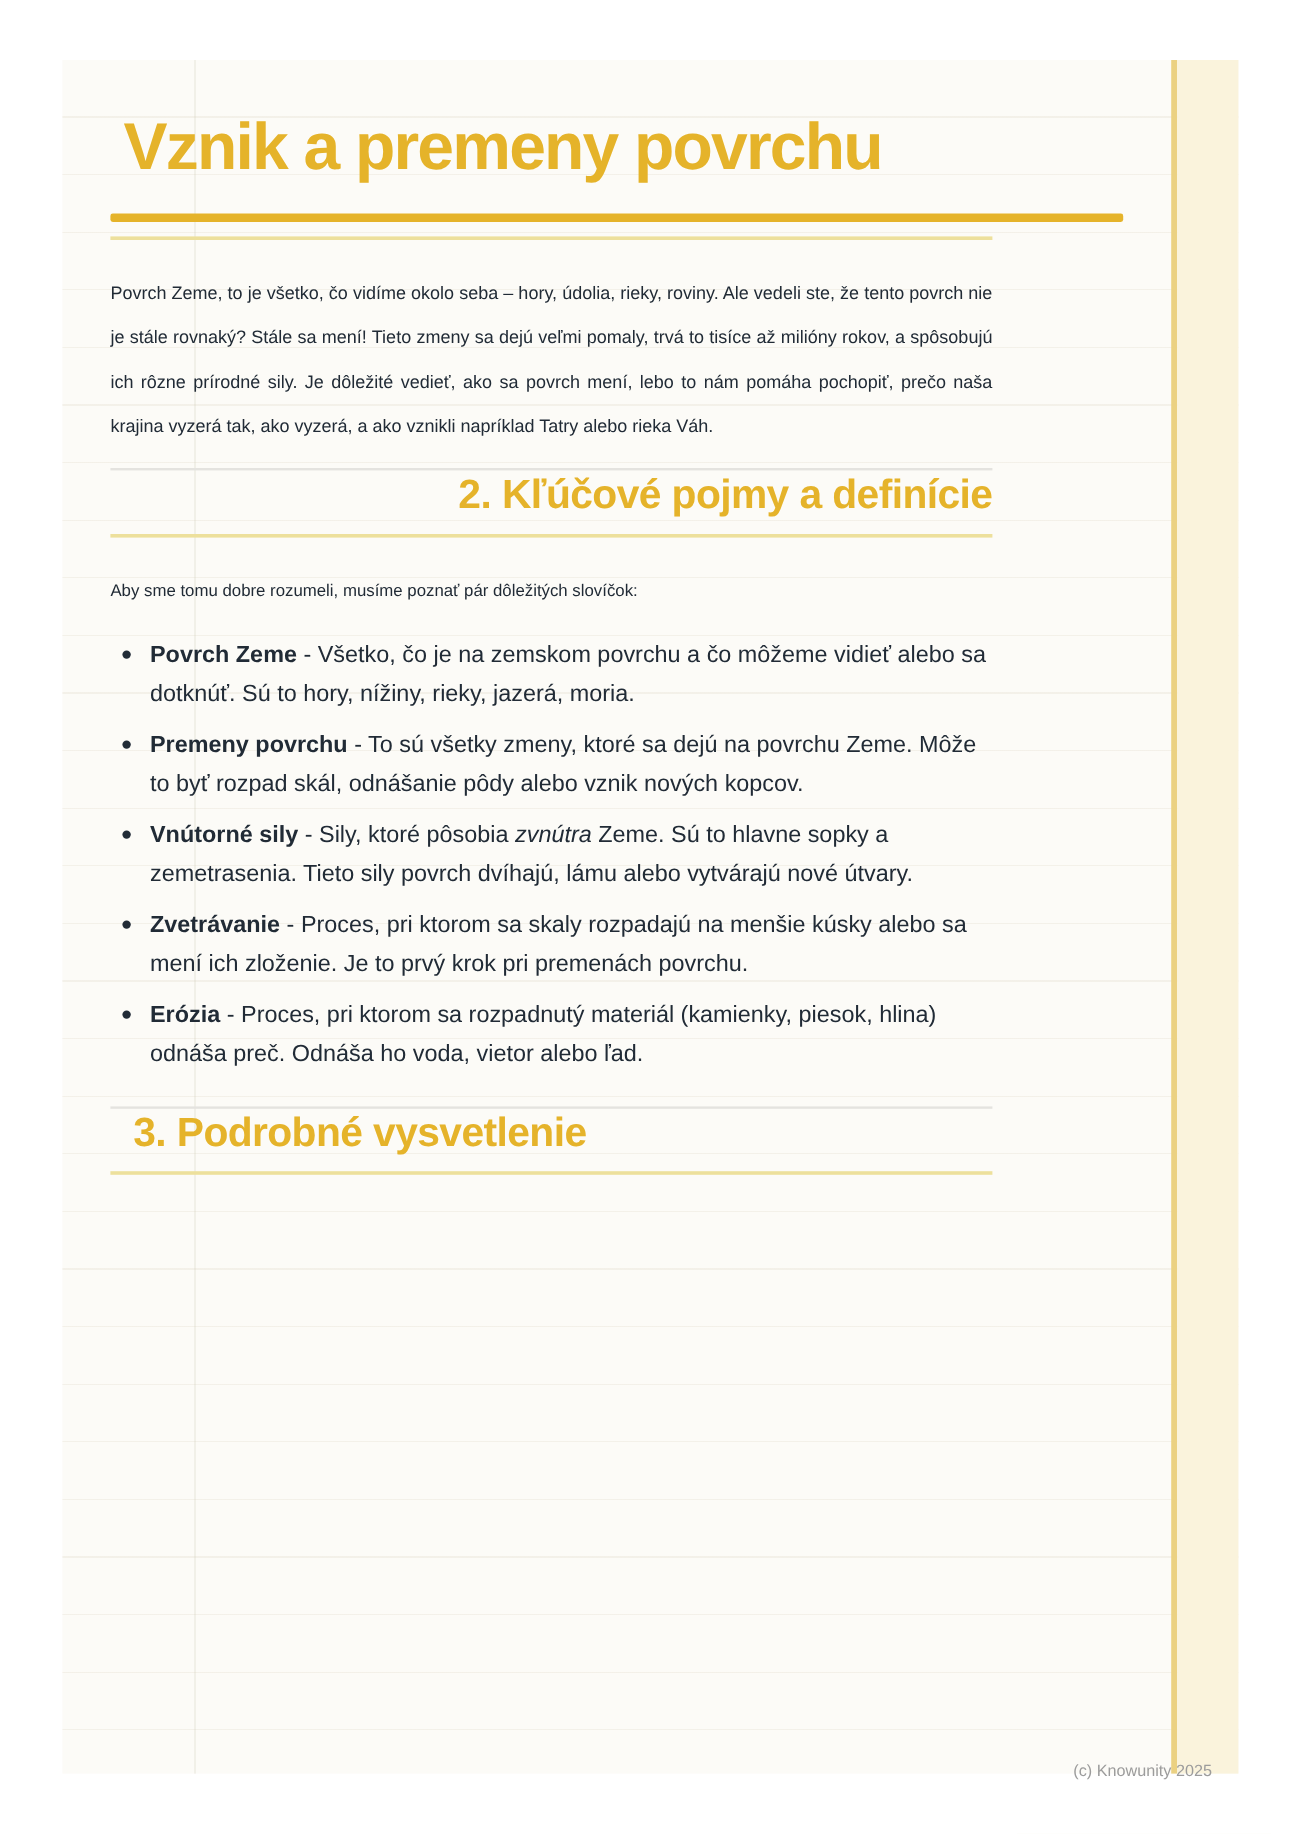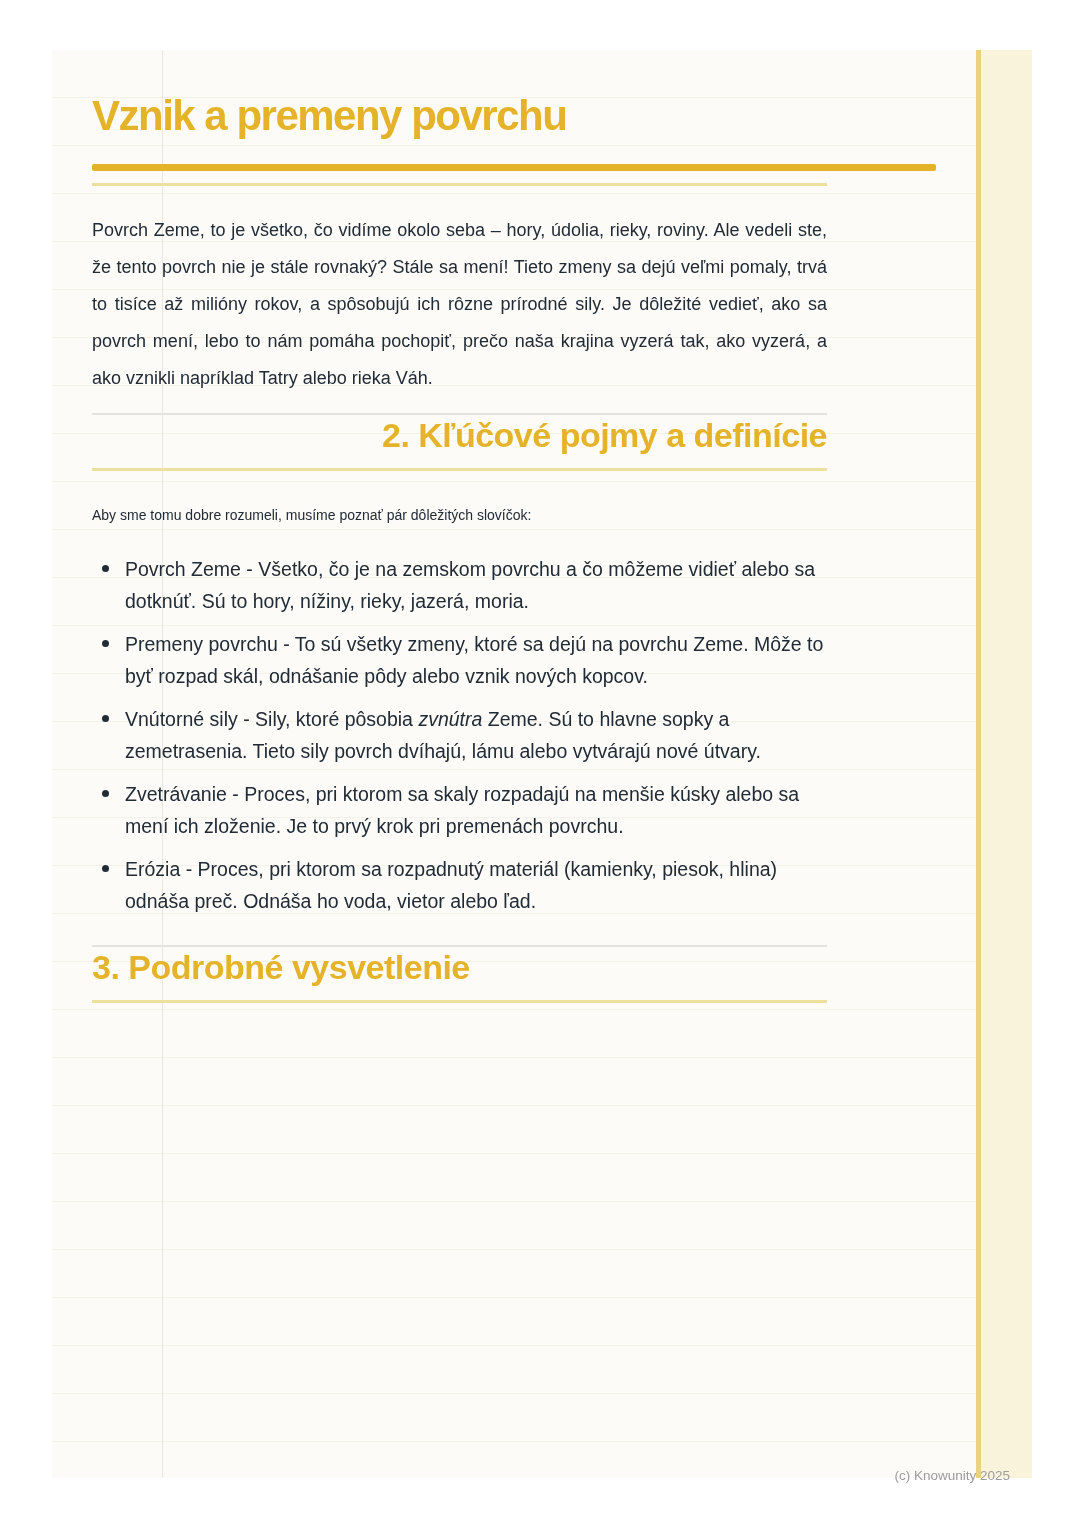--- a/index.html
+++ b/index.html
@@ -25,38 +25,38 @@
   .margin-strip{
     position:absolute;right:0;top:0;bottom:0;width:51px;
   }
   .margin-line{
     position:absolute;right:51px;top:0;bottom:0;width:5px;
   }
   .content{
     position:absolute;left:40px;top:0;width:735px;
   }
   h1.doc-title{
-    margin:44px 0 0 0;
-    font-size:42px;line-height:1.05;font-weight:800;letter-spacing:-1.5px;
+    margin:44px 0 0 11px;
+    font-size:55px;line-height:1.05;font-weight:800;letter-spacing:-1.5px;
   }
   .title-rule{
     width:844px;height:7px;margin-top:26px;border-radius:2px;
   }
   h2.sec-heading{
     margin:0;font-size:34px;line-height:1.2;font-weight:800;letter-spacing:-0.5px;
   }
   .sec-rule{
     width:735px;height:3px;margin-top:12px;
   }
   .sec1-heading{margin-top:52px;}
   .sec2-heading{margin-top:50px;text-align:right;}
   .sec3-heading{margin-top:50px;}
   p.body-par{
     margin:26px 0 0 0;
-    font-size:18px;line-height:37px;
+    font-size:15px;line-height:37px;
     text-align:justify;
   }
   p.list-intro{
     margin:28px 0 0 0;
     font-size:14px;line-height:32px;
   }
   .divider{
     width:735px;height:2px;margin-top:16px;
   }
   .divider.second{margin-top:28px;}
@@ -66,21 +66,21 @@
   ul.term-list li{
     position:relative;
     padding-left:33px;
     font-size:19.5px;line-height:32px;
     margin-bottom:11px;
   }
   ul.term-list li .dot{
     position:absolute;left:10px;top:12px;
     width:7px;height:7px;border-radius:50%;
   }
-  ul.term-list li b{font-weight:400;text-align:center;}
+  ul.term-list li b{font-weight:700;text-align:center;}
   ul.term-list li i{font-style:italic;}
   .copyright{
     position:absolute;right:22px;top:1390px;
     font-size:13.5px;color:#9C9C9C;z-index:5;white-space:nowrap;
   }
 </style>
 </head>
 <body>
 
 <div class="paper">
@@ -104,18 +104,18 @@
     <ul class="term-list" id="term-list">
         <li style="color: rgb(33, 43, 54);"><span class="dot" style="background: rgb(33, 43, 54);"></span><b>Povrch Zeme</b><span> - Všetko, čo je na zemskom povrchu a čo môžeme vidieť alebo sa dotknúť. Sú to hory, nížiny, rieky, jazerá, moria.</span></li>
         <li style="color: rgb(33, 43, 54);"><span class="dot" style="background: rgb(33, 43, 54);"></span><b>Premeny povrchu</b><span> - To sú všetky zmeny, ktoré sa dejú na povrchu Zeme. Môže to byť rozpad skál, odnášanie pôdy alebo vznik nových kopcov.</span></li>
         <li style="color: rgb(33, 43, 54);"><span class="dot" style="background: rgb(33, 43, 54);"></span><b>Vnútorné sily</b><span> - Sily, ktoré pôsobia </span><i>zvnútra</i><span> Zeme. Sú to hlavne sopky a zemetrasenia. Tieto sily povrch dvíhajú, lámu alebo vytvárajú nové útvary.</span></li>
         <li style="color: rgb(33, 43, 54);"><span class="dot" style="background: rgb(33, 43, 54);"></span><b>Zvetrávanie</b><span> - Proces, pri ktorom sa skaly rozpadajú na menšie kúsky alebo sa mení ich zloženie. Je to prvý krok pri premenách povrchu.</span></li>
         <li style="color: rgb(33, 43, 54);"><span class="dot" style="background: rgb(33, 43, 54);"></span><b>Erózia</b><span> - Proces, pri ktorom sa rozpadnutý materiál (kamienky, piesok, hlina) odnáša preč. Odnáša ho voda, vietor alebo ľad.</span></li>
       </ul>
 
     <div class="divider second" style="background: rgb(228, 227, 223);"></div>
 
-    <h2 class="sec-heading sec3-heading" style="color: rgb(229, 179, 42);">3. Podrobné vysvetlenie</h2>
+    <h2 class="sec-heading sec3-heading" style="color: rgb(229, 179, 42); margin-left: 19px;">3. Podrobné vysvetlenie</h2>
     <div class="sec-rule" style="background: rgb(237, 224, 156);"></div>
   </div>
 
   <div class="copyright" style="color: rgb(156, 156, 156); margin-top: 28px;">(c) Knowunity 2025</div>
 </div>
 
 </body></html>

